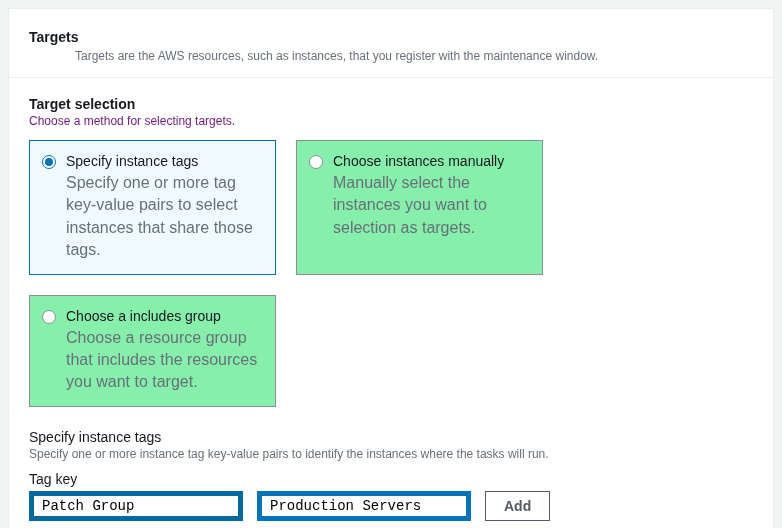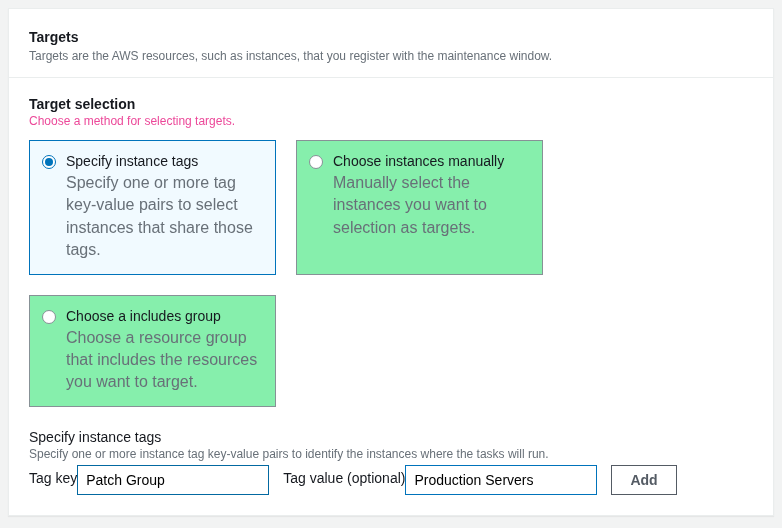--- a/index.html
+++ b/index.html
@@ -19,35 +19,36 @@
       padding: 20px 20px 20px 20px;
     }
     .panel-title {
       font-size: 14px;
       font-weight: 700;
       margin-bottom: 4px;
     }
     .panel-desc {
       color: #687078;
       font-size: 12px;
+      margin-left: 46px;
     }
     .divider {
       border: none;
       border-top: 1px solid #eaeded;
       margin: 14px -20px 18px -20px;
     }
     .section-heading {
       font-size: 14px;
       font-weight: 700;
       color: #16191f;
       margin-bottom: 2px;
     }
     .section-desc {
       font-size: 12px;
-      color: #ec4899;
+      color: #701a75;
       margin-bottom: 12px;
     }
     .radio-grid {
       display: flex;
       flex-wrap: wrap;
       gap: 20px 20px;
       margin-bottom: 22px;
     }
     .radio-card {
       border: 1px solid #879196;
@@ -98,40 +99,40 @@
       line-height: 1.4;
     }
     .tag-section-heading {
       font-size: 14px;
       color: #16191f;
       margin-bottom: 2px;
     }
     .tag-section-desc {
       font-size: 12px;
       color: #687078;
-      margin-bottom: 4px;
+      margin-bottom: 10px;
     }
     .tag-inputs {
       display: flex;
       gap: 14px;
       align-items: flex-end;
     }
-    .field-col { display: flex; flex-direction: row; align-items: center; }
+    .field-col { display: flex; flex-direction: column; }
     .field-label {
       font-size: 14px;
       color: #16191f;
       margin-bottom: 4px;
     }
     .text-input {
-      border: 1px solid #0369a1;
+      border: 5px solid #0369a1;
       height: 30px;
       padding: 4px 8px;
       font-size: 14px;
-      font-family: Liberation Sans, sans-serif;
-      width: 192px;
+      font-family: Liberation Mono, monospace;
+      width: 214px;
     }
     .text-input.focused {
       border-color: #0073bb;
     }
     .btn {
       border: 1px solid #545b64;
       background: #fff;
       height: 30px;
       padding: 0 18px;
       font-size: 14px;
@@ -212,21 +213,20 @@
 
   <div class="tag-section-heading">Specify instance tags</div>
   <div class="tag-section-desc">Specify one or more instance tag key-value pairs to identify the instances where the tasks will run.</div>
 
   <div class="tag-inputs">
     <div class="field-col">
       <label class="field-label">Tag key</label>
       <input type="text" class="text-input" value="Patch Group" style="">
     </div>
     <div class="field-col">
-      <label class="field-label">Tag value (optional)</label>
       <input type="text" class="text-input focused" value="Production Servers" style="">
     </div>
     <div class="field-col">
       <button class="btn">Add</button>
     </div>
   </div>
 </div>
 
 <div class="footer">
   <button class="btn-link">Cancel</button>

